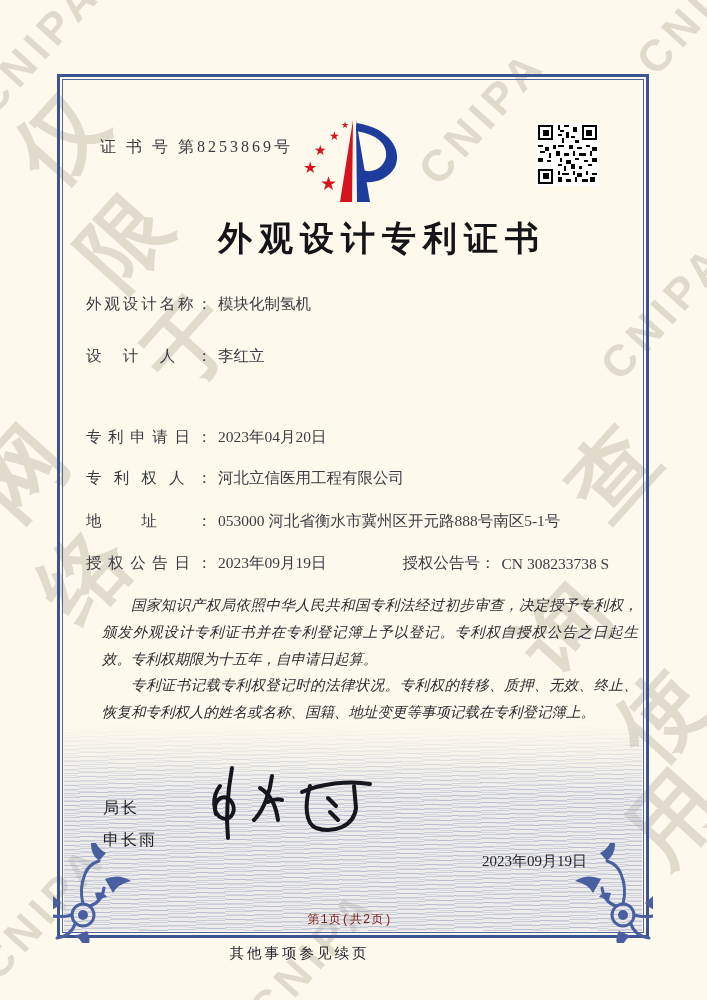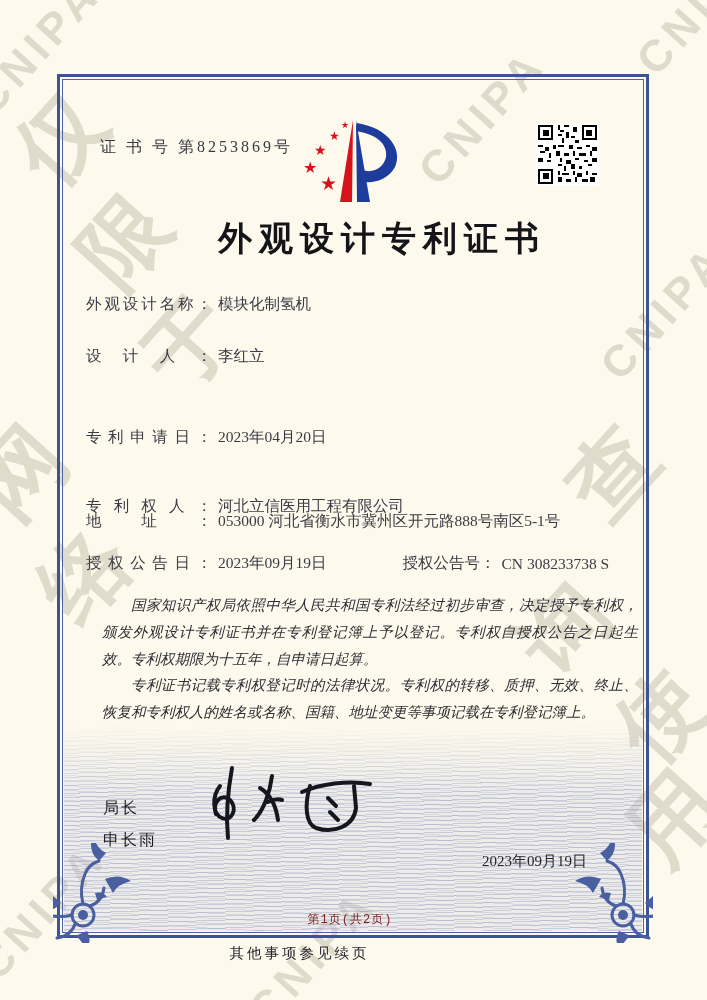--- a/index.html
+++ b/index.html
@@ -56,21 +56,21 @@
   .field{
     position:absolute;left:86px;font-size:15.5px;color:#3b3b44;
     white-space:nowrap;display:flex;align-items:baseline;
   }
   .field .lab{
     display:inline-block;width:126px;text-align:justify;text-align-last:justify;
     letter-spacing:0;flex:none;
   }
   .field .val{margin-left:6px;}
   .f0{top:294px}.f1{top:346px}.f2{top:385px}.f3{top:427px}
-  .f4{top:496px}.f5{top:511px}.f6{top:553px}
+  .f4{top:468px}.f5{top:511px}.f6{top:553px}
   .grant2{margin-left:76px;display:flex;align-items:center;}
   .paras{
     position:absolute;left:102px;top:592px;width:536px;
     font-size:14.5px;line-height:1.85;color:#2c2c33;font-style:italic;
   }
   .paras p{margin:0;text-indent:2em;text-align:justify;}
   .sig-title{position:absolute;left:103px;top:798px;font-size:16px;color:#1d1d22;
     font-family:Liberation Sans, sans-serif;letter-spacing:2px;}
   .sig-name{position:absolute;left:103px;top:830px;font-size:16px;color:#1d1d22;
     font-family:"Liberation Sans",sans-serif;letter-spacing:2px;}

